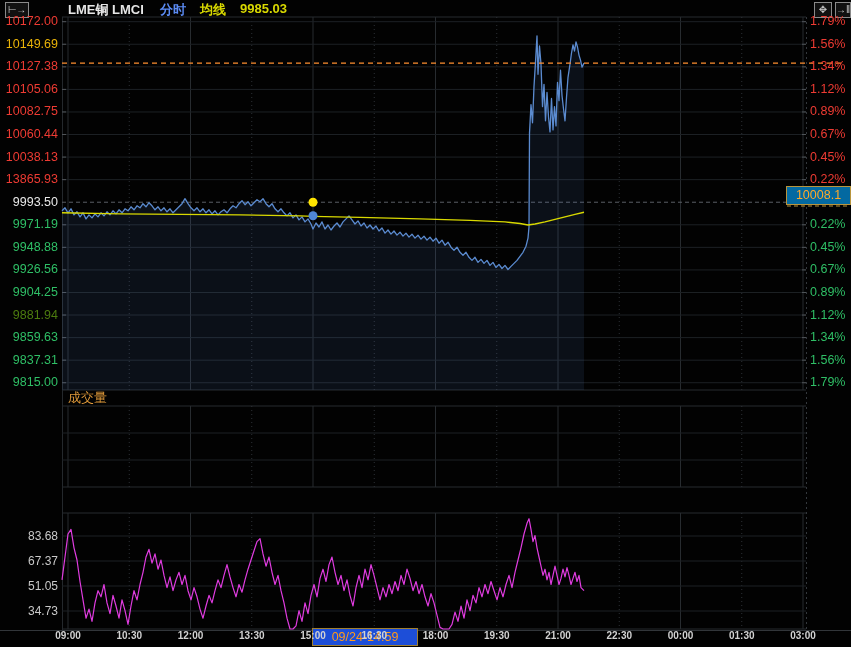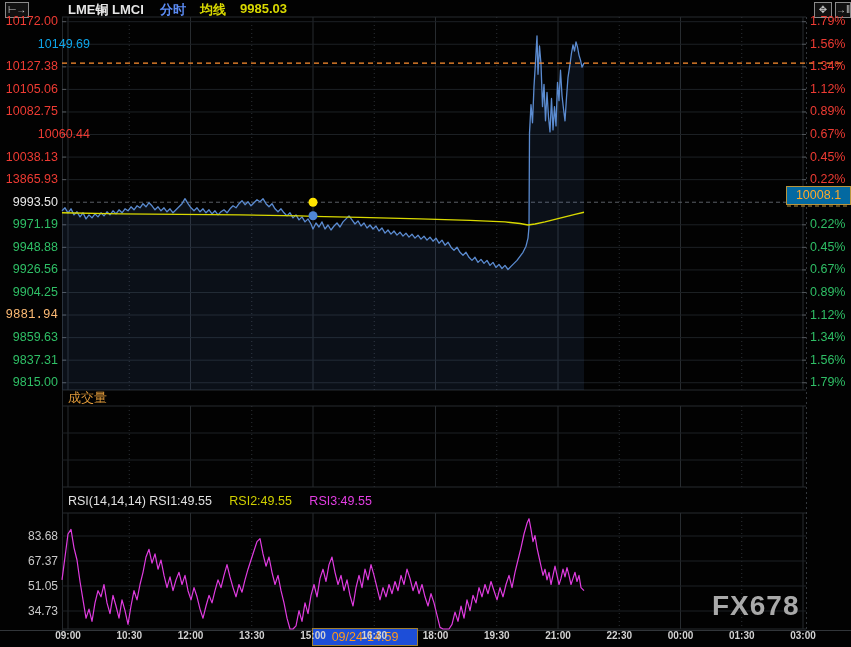--- a/index.html
+++ b/index.html
@@ -167,46 +167,40 @@
     <div class="win-icon" id="icon-dock">→‖</div>
   </div>
 
   <div id="left-axis"></div>
   <div id="right-axis"></div>
 
   <div id="price-tag">10008.1</div>
 
   <div id="vol-label">成交量</div>
 
-  <div id="rsi-labels">
-    <span id="rsi1">RSI(14,14,14) RSI1:49.55</span>
-    <span id="rsi2">RSI2:49.55</span>
-    <span id="rsi3">RSI3:49.55</span>
-  </div>
 
   <div id="rsi-axis"></div>
 
   <div id="time-axis"></div>
   <div id="time-tooltip">09/24-14:59</div>
 
-  <div id="watermark">FX678</div>
 <span class="yl" style="top: 14.2px; color: rgb(238, 59, 51);">10172.00</span>
-    <span class="yl" style="top: 36.765px; color: #0ea5e9; padding-left: 32px;">10149.69</span>
+    <span class="yl" style="top: 36.765px; color: #eab308;">10149.69</span>
     <span class="yl" style="top: 59.33px; color: rgb(238, 59, 51);">10127.38</span>
     <span class="yl" style="top: 81.895px; color: rgb(238, 59, 51);">10105.06</span>
     <span class="yl" style="top: 104.46px; color: rgb(238, 59, 51);">10082.75</span>
-    <span class="yl" style="top: 127.025px; color: rgb(238, 59, 51); padding-left: 32px;">10060.44</span>
+    <span class="yl" style="top: 127.025px; color: rgb(238, 59, 51);">10060.44</span>
     <span class="yl" style="top: 149.59px; color: rgb(238, 59, 51);">10038.13</span>
     <span class="yl" style="top: 172.155px; color: rgb(238, 59, 51);">13865.93</span>
     <span class="yl" style="top: 194.72px; color: rgb(232, 232, 232);">9993.50</span>
     <span class="yl" style="top: 217.285px; color: rgb(47, 191, 102);">9971.19</span>
     <span class="yl" style="top: 239.85px; color: rgb(47, 191, 102);">9948.88</span>
     <span class="yl" style="top: 262.415px; color: rgb(47, 191, 102);">9926.56</span>
     <span class="yl" style="top: 284.98px; color: rgb(47, 191, 102);">9904.25</span>
-    <span class="yl" style="top: 307.545px; color: #fdba74; font-family: Liberation Mono, monospace;">9881.94</span>
+    <span class="yl" style="top: 307.545px; color: #4d7c0f;">9881.94</span>
     <span class="yl" style="top: 330.11px; color: rgb(47, 191, 102);">9859.63</span>
     <span class="yl" style="top: 352.675px; color: rgb(47, 191, 102);">9837.31</span>
     <span class="yl" style="top: 375.24px; color: rgb(47, 191, 102);">9815.00</span>
     <span class="yr" style="top: 14.2px; color: rgb(238, 59, 51);">1.79%</span>
     <span class="yr" style="top: 36.765px; color: rgb(238, 59, 51);">1.56%</span>
     <span class="yr" style="top: 59.33px; color: rgb(238, 59, 51);">1.34%</span>
     <span class="yr" style="top: 81.895px; color: rgb(238, 59, 51);">1.12%</span>
     <span class="yr" style="top: 104.46px; color: rgb(238, 59, 51);">0.89%</span>
     <span class="yr" style="top: 127.025px; color: rgb(238, 59, 51);">0.67%</span>
     <span class="yr" style="top: 149.59px; color: rgb(238, 59, 51);">0.45%</span>

